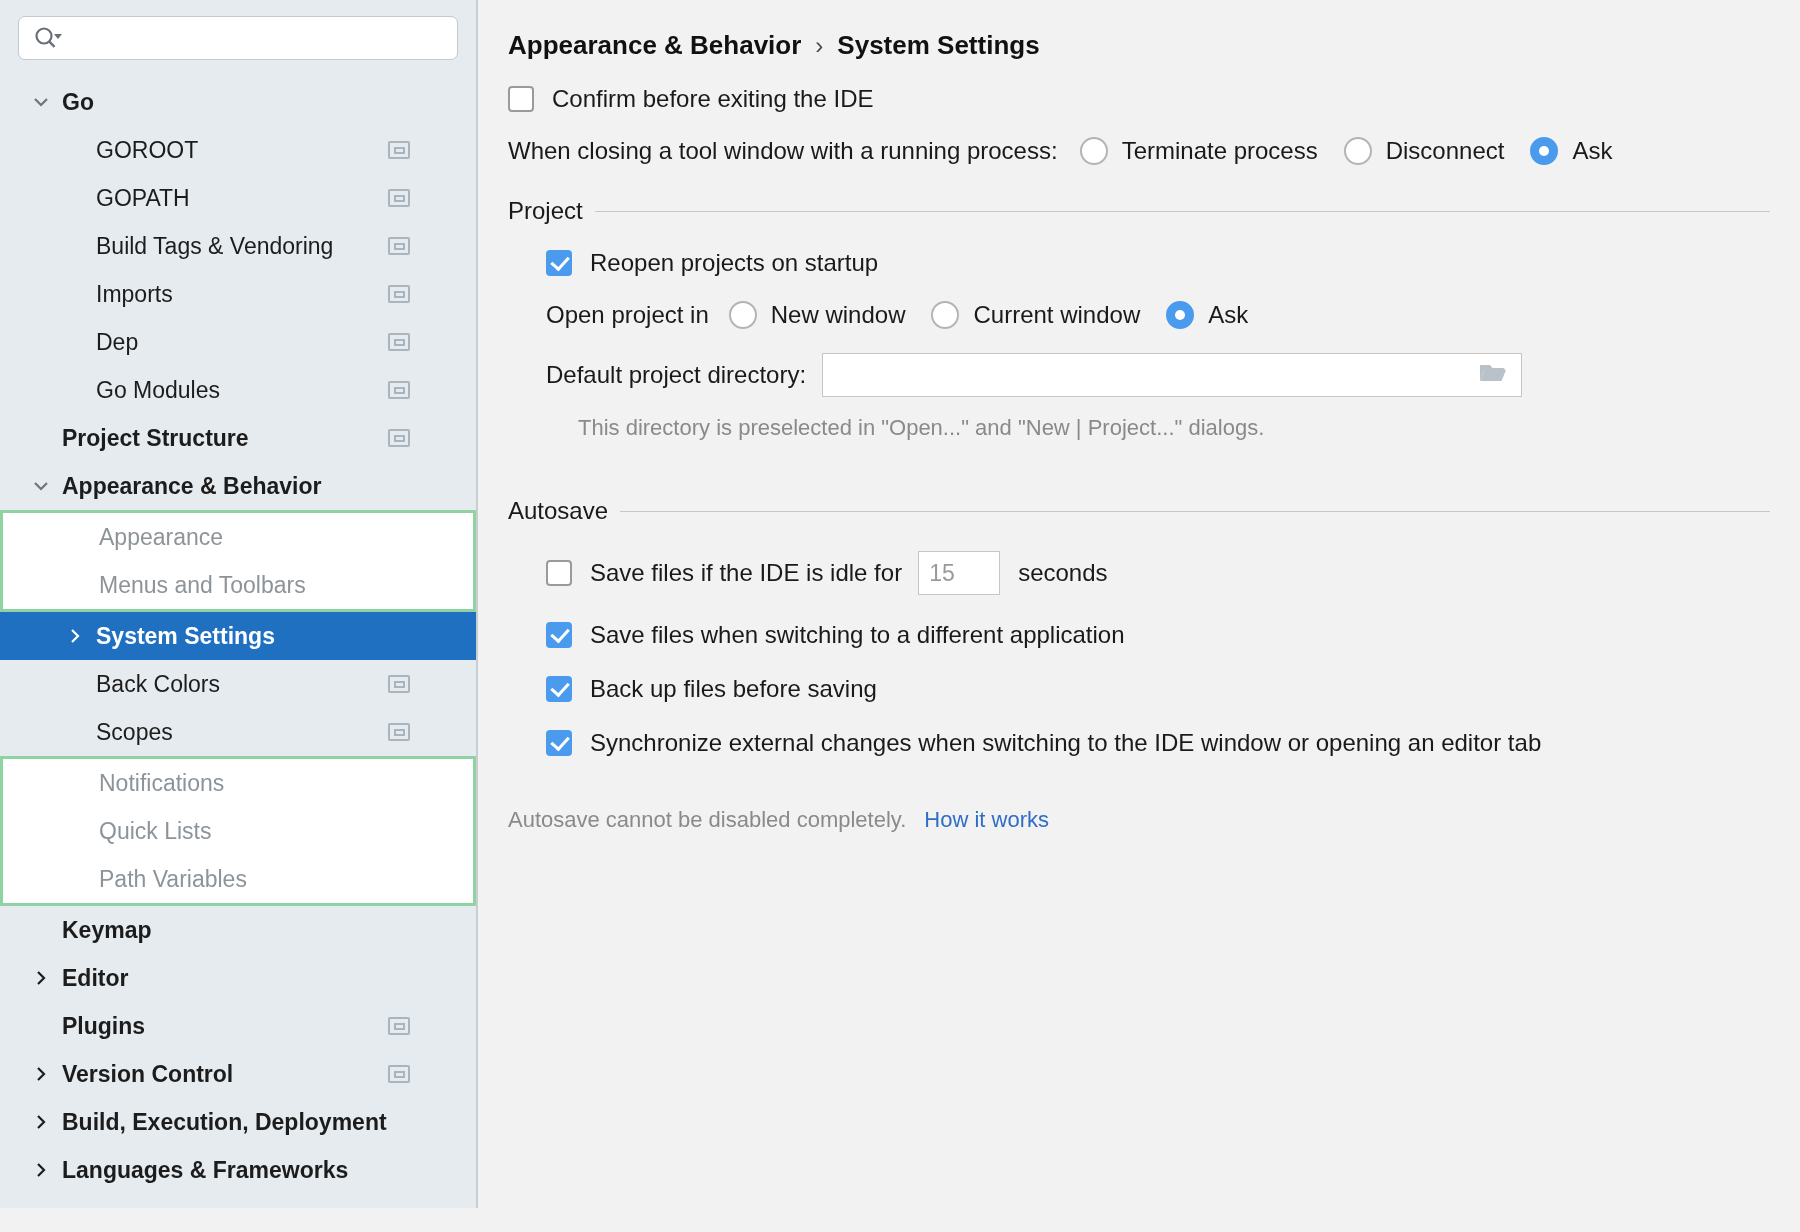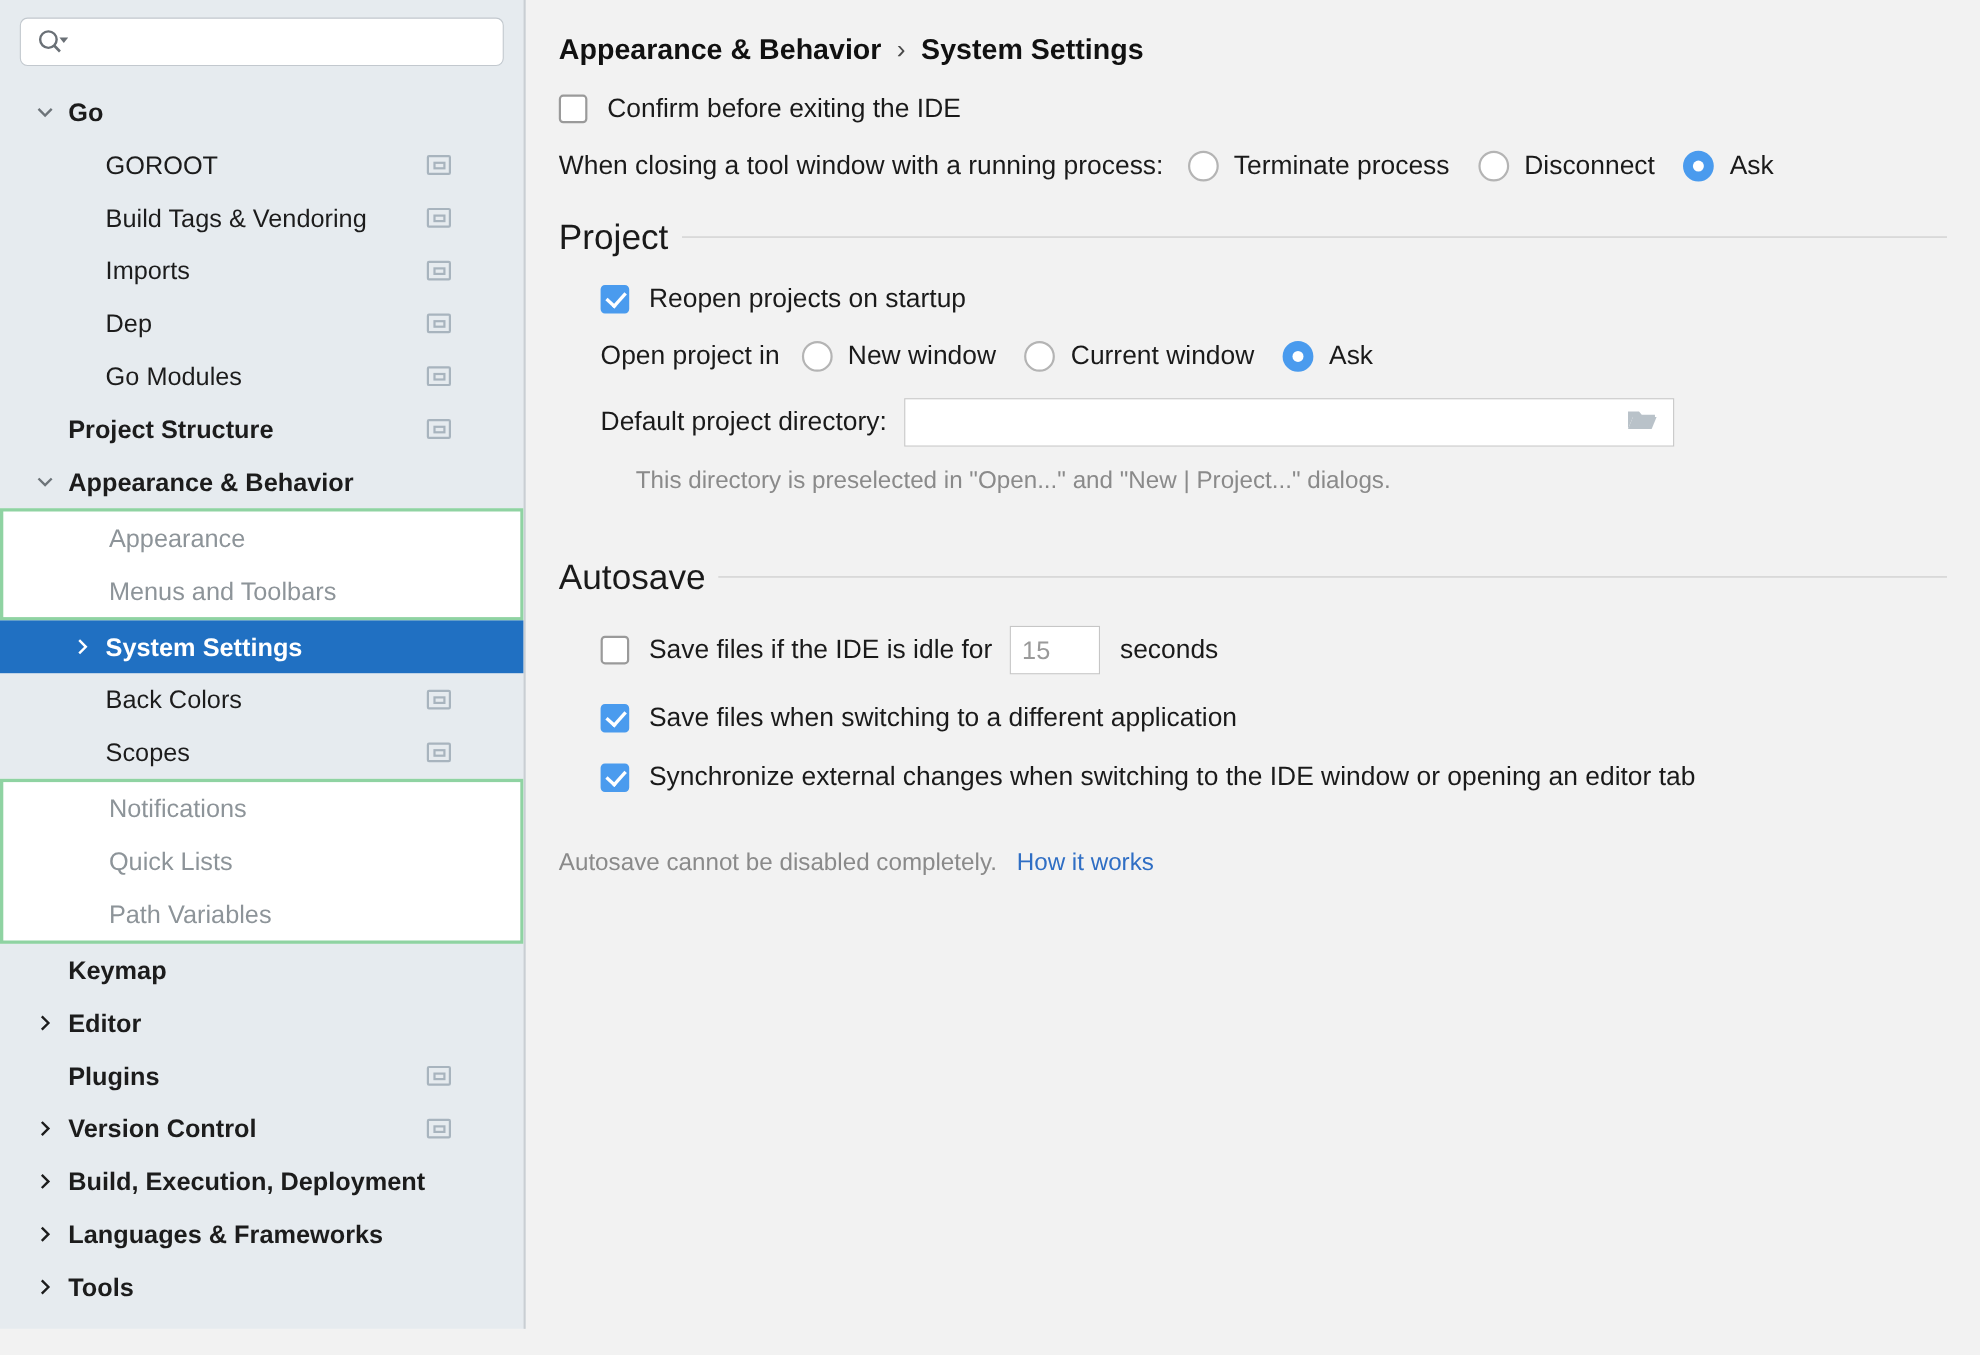--- a/index.html
+++ b/index.html
@@ -118,21 +118,21 @@
     border-radius: 50%; background: #fff;
   }
 
   .txt { font-size: 24px; color: #1a1a1a; }
   .txt-sm { font-size: 22px; color: #8a8a8a; }
 
   .group-head {
     display: flex; align-items: center;
     margin-left: 30px; margin-right: 30px;
   }
-  .group-head .gt { font-size: 32px; color: #1a1a1a; padding-right: 12px; }
+  .group-head .gt { font-size: 24px; color: #1a1a1a; padding-right: 12px; }
   .group-head .gl { flex: 1 1 auto; height: 1px; background: #c8c8c8; }
 
   .indent { margin-left: 68px; }
 
   .dir-field {
     width: 700px; height: 44px;
     background: #ffffff;
     border: 1px solid #c6c6c6;
     display: flex; align-items: center; justify-content: flex-end;
     padding-right: 14px;
@@ -171,20 +171,27 @@
           <span class="chev">
             <svg width="22" height="22" viewBox="0 0 22 22">
               <polyline points="5,8 11,14 17,8" fill="none" stroke="#6d7479" stroke-width="2.2"></polyline>
             </svg>
           </span>
           <span class="label">Go</span>
         </div>
         <div class="row lvl1">
           <span class="chev blank"></span>
           <span class="label">GOROOT</span>
+          <span class="badge">
+            <i></i>
+          </span>
+        </div>
+        <div class="row lvl1">
+          <span class="chev blank"></span>
+          <span class="label">GOPATH</span>
           <span class="badge">
             <i></i>
           </span>
         </div>
         <div class="row lvl1">
           <span class="chev blank"></span>
           <span class="label">Build Tags &amp; Vendoring</span>
           <span class="badge">
             <i></i>
           </span>
@@ -415,20 +422,24 @@
       <span class="txt" style="margin-left:18px;">seconds</span>
     </div>
 
     <div id="autosave-cbs">
         <div class="ctl-row indent" style="margin-top: 26px;">
           <span class="cb on"></span>
           <span class="txt" style="margin-left: 18px;">Save files when switching to a different application</span>
         </div>
         <div class="ctl-row indent" style="margin-top: 26px;">
           <span class="cb on"></span>
+          <span class="txt" style="margin-left: 18px;">Back up files before saving</span>
+        </div>
+        <div class="ctl-row indent" style="margin-top: 26px;">
+          <span class="cb on"></span>
           <span class="txt" style="margin-left: 18px;">Synchronize external changes when switching to the IDE window or opening an editor tab</span>
         </div>
       </div>
 
     <div class="ctl-row" style="margin-top:50px;margin-left:30px;">
       <span class="txt-sm">Autosave cannot be disabled completely.</span>
       <a class="link" href="#" style="margin-left:18px;">How it works</a>
     </div>
 
   </div>

